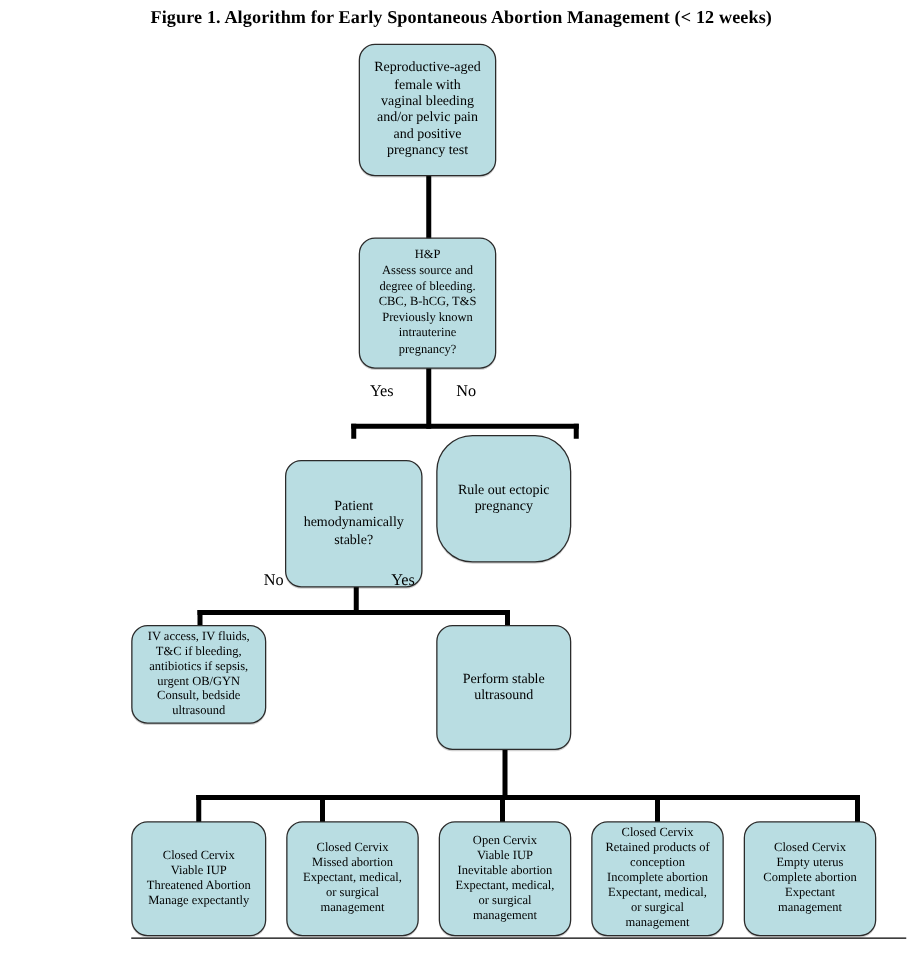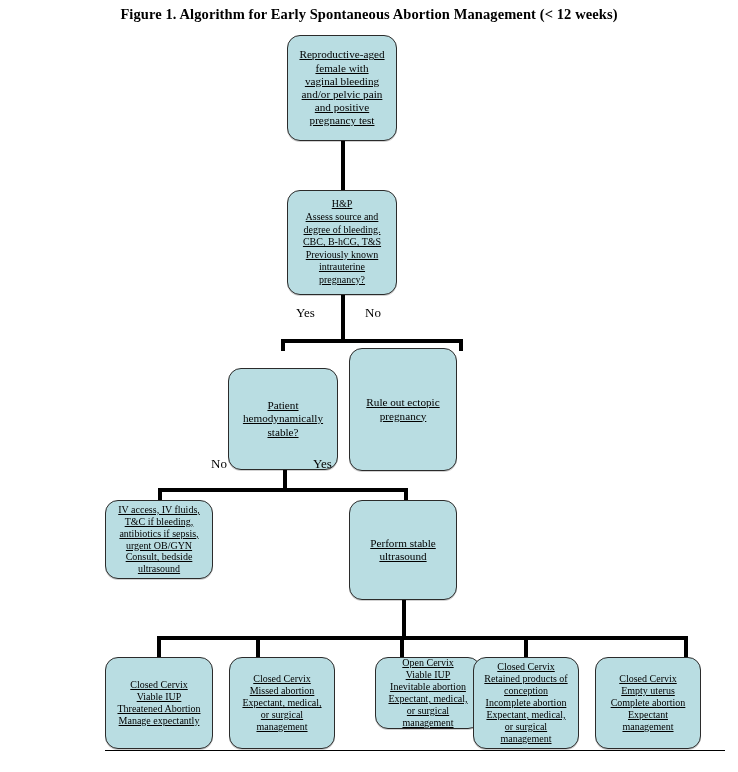--- a/index.html
+++ b/index.html
@@ -34,21 +34,20 @@
     box-sizing: border-box;
     background: #b9dde2;
     border: 1px solid #2b2b2b;
     border-radius: 13px;
     display: flex;
     align-items: center;
     justify-content: center;
     text-align: center;
     z-index: 3;
     box-shadow: 0 1px 0 rgba(0,0,0,0.18);
-    text-decoration: underline;
   }
   .node .txt {
     display: block;
     width: 100%;
     padding: 0 5px;
     box-sizing: border-box;
     font-size: 11.2px;
     line-height: 13.2px;
     white-space: pre-line;
   }
@@ -134,21 +133,21 @@
 intrauterine
 pregnancy?</span>
 </div>
 
 <div class="node" style="left:228px; top:368px; width:110px; height:102px;">
   <span class="txt">Patient
 hemodynamically
 stable?</span>
 </div>
 
-<div class="node" style="left:349px; top:348px; width:108px; height:123px;">
+<div class="node" style="left:349px; top:348px; width:108px; height:102px;border-radius:29px;">
   <span class="txt">Rule out ectopic
 pregnancy</span>
 </div>
 
 <div class="node tiny" style="left:105px; top:500px; width:108px; height:79px;">
   <span class="txt">IV access, IV fluids,
 T&amp;C if bleeding,
 antibiotics if sepsis,
 urgent OB/GYN
 Consult, bedside
@@ -168,21 +167,21 @@
 </div>
 
 <div class="node tiny" style="left:229px; top:657px; width:106px; height:92px;">
   <span class="txt">Closed Cervix
 Missed abortion
 Expectant, medical,
 or surgical
 management</span>
 </div>
 
-<div class="node tiny" style="left:351px; top:657px; width:106px; height:72px;margin-left:24px;">
+<div class="node tiny" style="left:351px; top:657px; width:106px; height:92px;">
   <span class="txt">Open Cervix
 Viable IUP
 Inevitable abortion
 Expectant, medical,
 or surgical
 management</span>
 </div>
 
 <div class="node tiny" style="left:473px; top:657px; width:106px; height:92px;">
   <span class="txt">Closed Cervix

